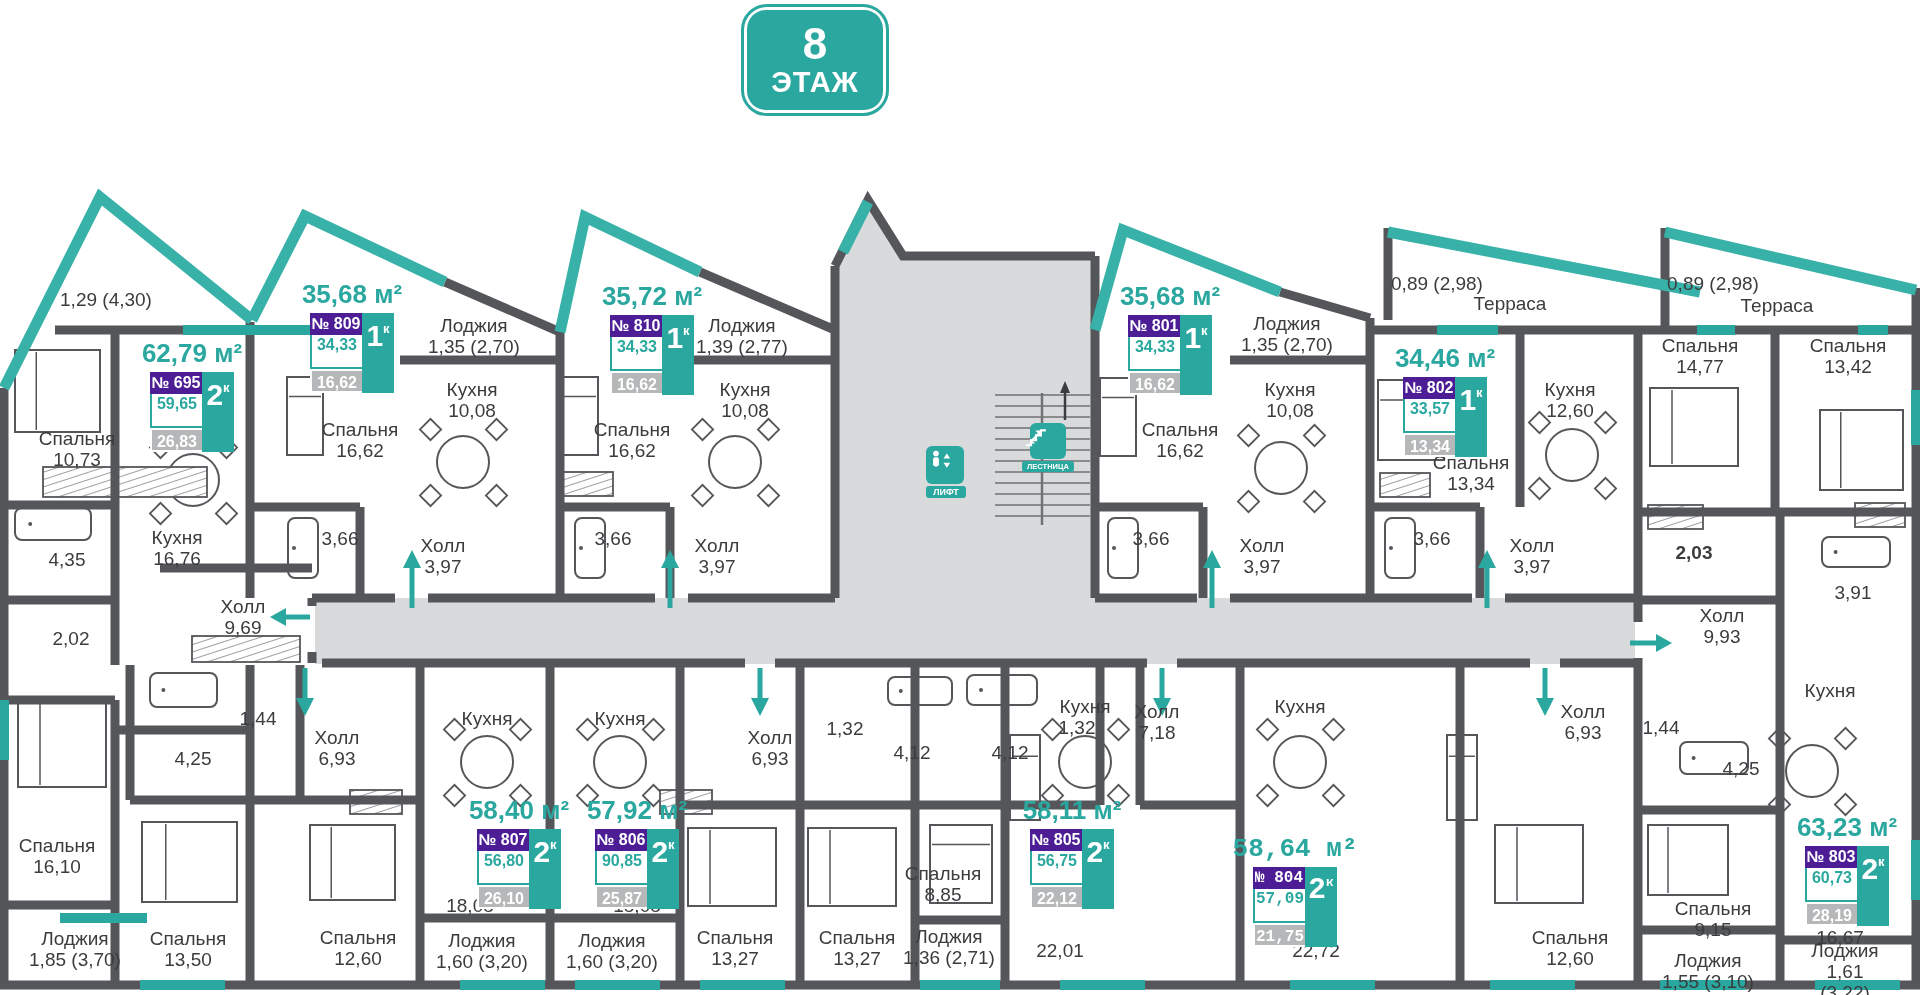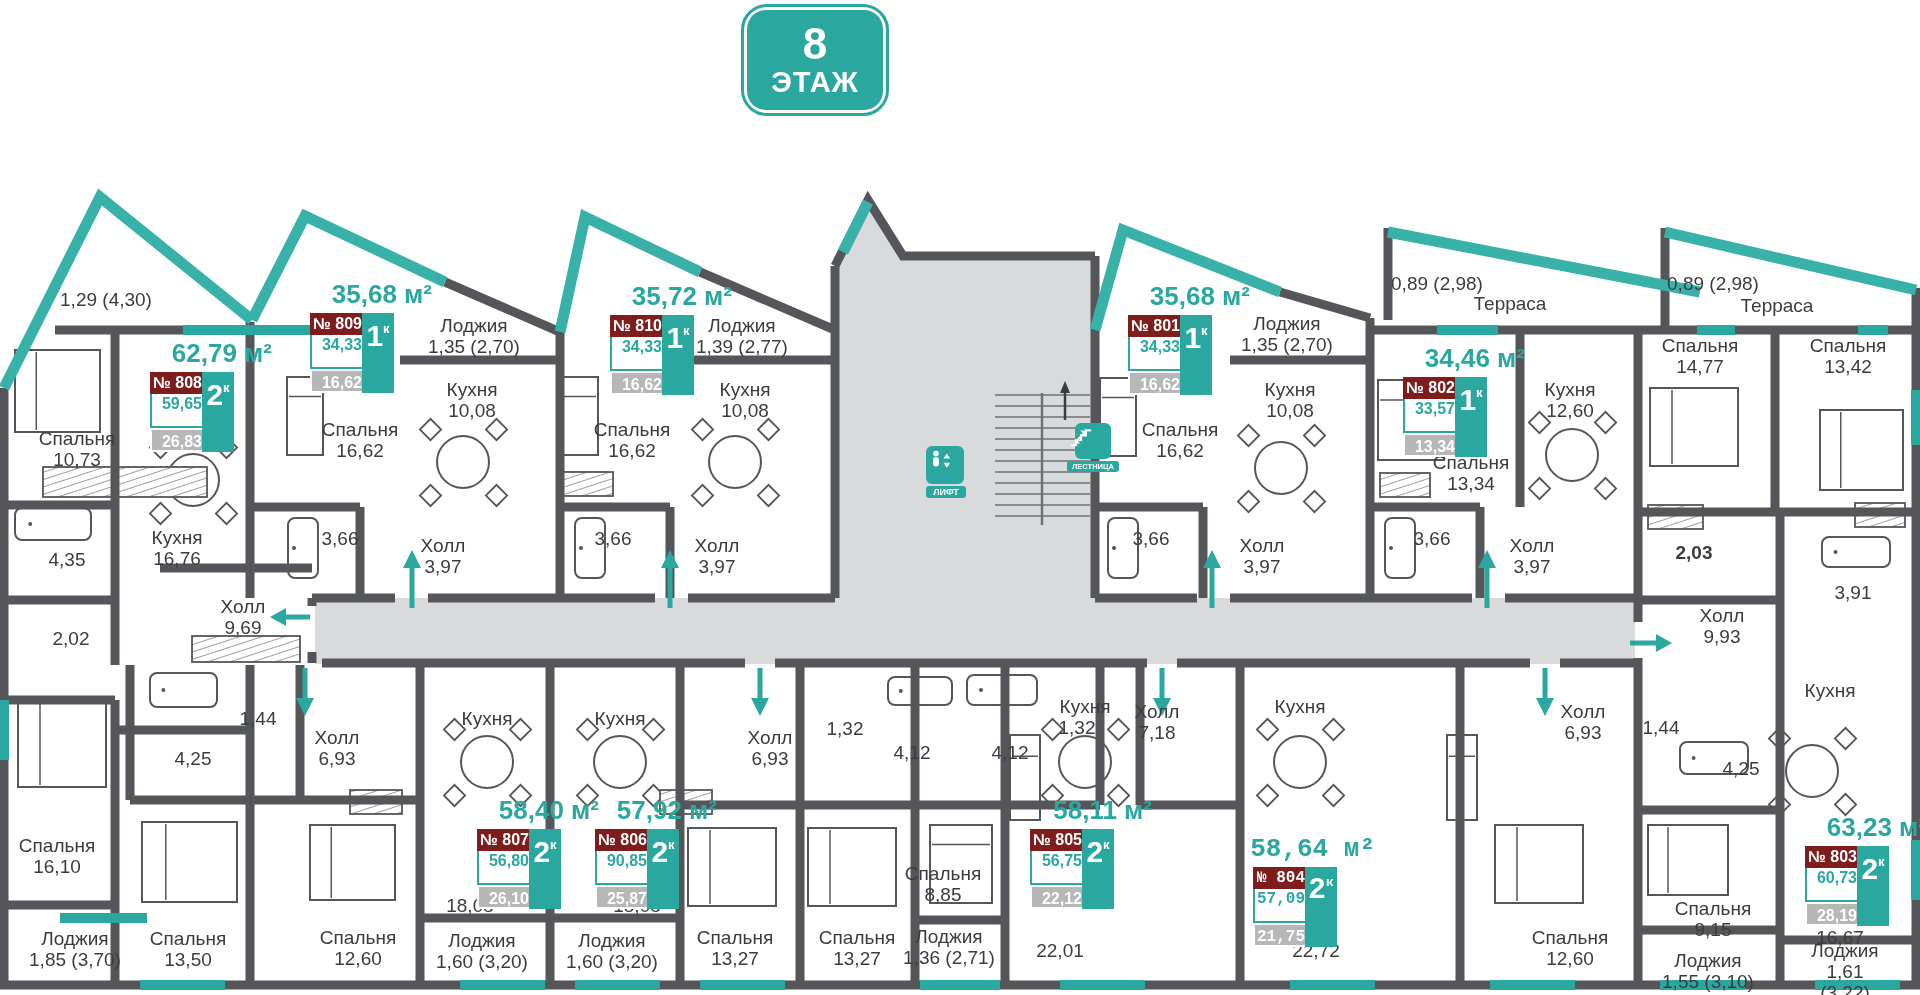--- a/index.html
+++ b/index.html
@@ -11,25 +11,25 @@
   
   #floor-badge{position:absolute;left:741px;top:4px;width:148px;height:112px;z-index:40;
        border:3px solid #2aa79f;border-radius:26px;background:#fff;box-sizing:border-box;padding:3px;}
   #floor-badge .inner{width:100%;height:100%;background:#2aa79f;border-radius:19px;color:#fff;
        display:flex;flex-direction:column;align-items:center;justify-content:center;}
   #floor-badge .num{font-size:44px;font-weight:700;line-height:44px;}
   #floor-badge .word{font-size:29px;font-weight:700;line-height:32px;letter-spacing:1px;}
   #section-title{position:absolute;left:880px;top:148px;width:160px;text-align:center;
        font-size:46px;font-weight:700;color:#2aa79f;z-index:40;}
   
-  .card{position:absolute;width:160px;text-align:right;z-index:35;}
+  .card{position:absolute;width:160px;text-align:center;z-index:35;}
   .card .t{font-size:26px;font-weight:700;color:#2aa79f;margin-bottom:3px;white-space:nowrap;}
   .card .box{display:flex;width:84px;margin:0 auto;}
   .card .col{width:52px;display:flex;flex-direction:column;}
-  .card .no{background:#7f1d1d;color:#fff;font-size:16px;font-weight:700;height:22px;line-height:22px;}
+  .card .no{background:#4c1d95;color:#fff;font-size:16px;font-weight:700;height:22px;line-height:22px;}
   .card .v1{color:#2aa79f;border:2px solid #2aa79f;border-top:none;border-right:none;background:#fff;
             font-size:16px;font-weight:700;height:34px;line-height:20px;box-sizing:border-box;}
   .card .v2{background:#b5b7b9;color:#fff;font-size:16px;font-weight:700;height:24px;line-height:24px;
             border:2px solid #fff;border-right:none;box-sizing:border-box;}
   .card .rm{background:#2aa79f;color:#fff;width:32px;display:flex;align-items:flex-start;
             justify-content:center;font-size:30px;font-weight:700;padding-top:6px;}
   .card .rm .k{font-size:13px;font-weight:700;margin-top:2px;}
   
   .picto{position:absolute;z-index:36;}
   .picto .sq{background:#2aa79f;border-radius:6px;display:flex;align-items:center;justify-content:center;}
@@ -252,39 +252,39 @@
       <svg width="30" height="30" viewBox="0 0 36 36">
         <circle cx="12" cy="9" r="3.4" fill="#fff"></circle>
         <rect x="8.5" y="13.5" width="7" height="11" rx="2.5" fill="#fff"></rect>
         <polygon points="21,15 29,15 25,9" fill="#fff"></polygon>
         <polygon points="21,20 29,20 25,26" fill="#fff"></polygon>
       </svg>
     </div>
     <div class="cap" style="font-size:9px;">ЛИФТ</div>
   </div>
 
-  <div class="picto" style="left:1022px;top:423px;width:52px;margin-left:45px;">
+  <div class="picto" style="left:1022px;top:423px;width:52px;">
     <div class="sq" style="width:36px;height:36px;margin:0 auto;">
       <svg width="28" height="28" viewBox="0 0 34 34">
         <path d="M5,27 H11 V21 H17 V15 H23 V9 H29" fill="none" stroke="#fff" stroke-width="2.6"></path>
         <path d="M11,22 L21,12" stroke="#fff" stroke-width="2"></path>
         <polygon points="22,15 22,9 16,9" fill="#fff"></polygon>
         <polygon points="10,19 10,25 16,25" fill="#fff"></polygon>
       </svg>
     </div>
     <div class="cap" style="font-size:7.5px;">ЛЕСТНИЦА</div>
   </div>
 
 
   <div id="cards-layer">
       <div class="card" style="left: 112px; top: 338px;">
     <div class="t">62,79 м²</div>
     <div class="box">
       <div class="col">
-        <div class="no">№ 808</div>
+        <div class="no">№ 695</div>
         <div class="v1">59,65</div>
         <div class="v2">26,83</div>
       </div>
       <div class="rm">
         <span>2</span>
             <span class="k">к</span>
       </div>
     </div>
   </div>
       <div class="card" style="left: 272px; top: 279px;">

